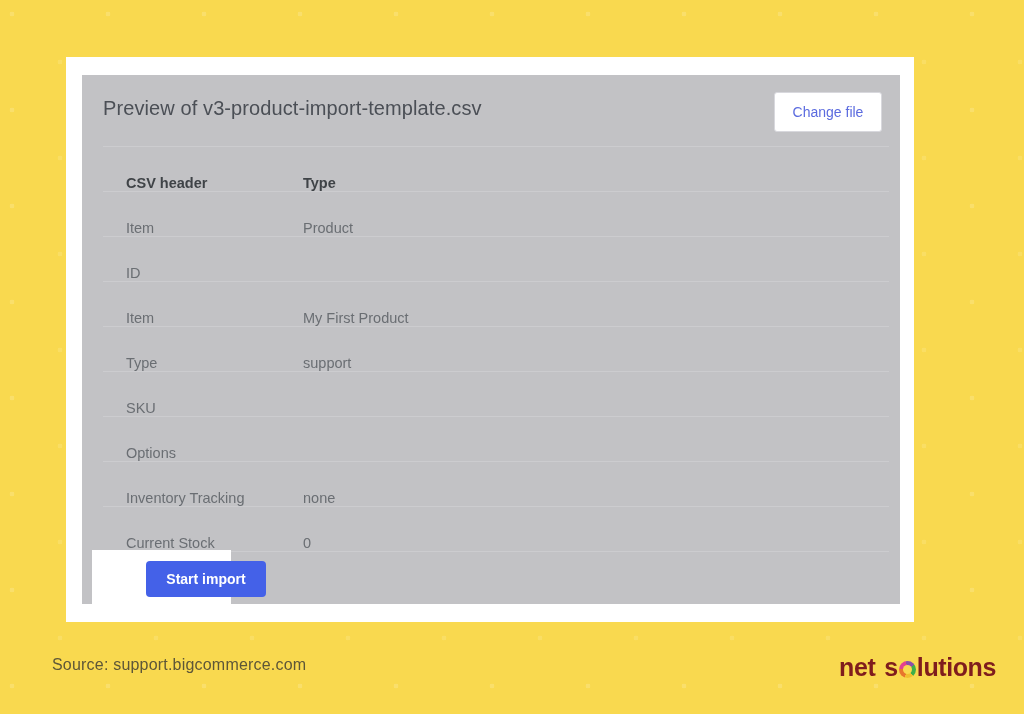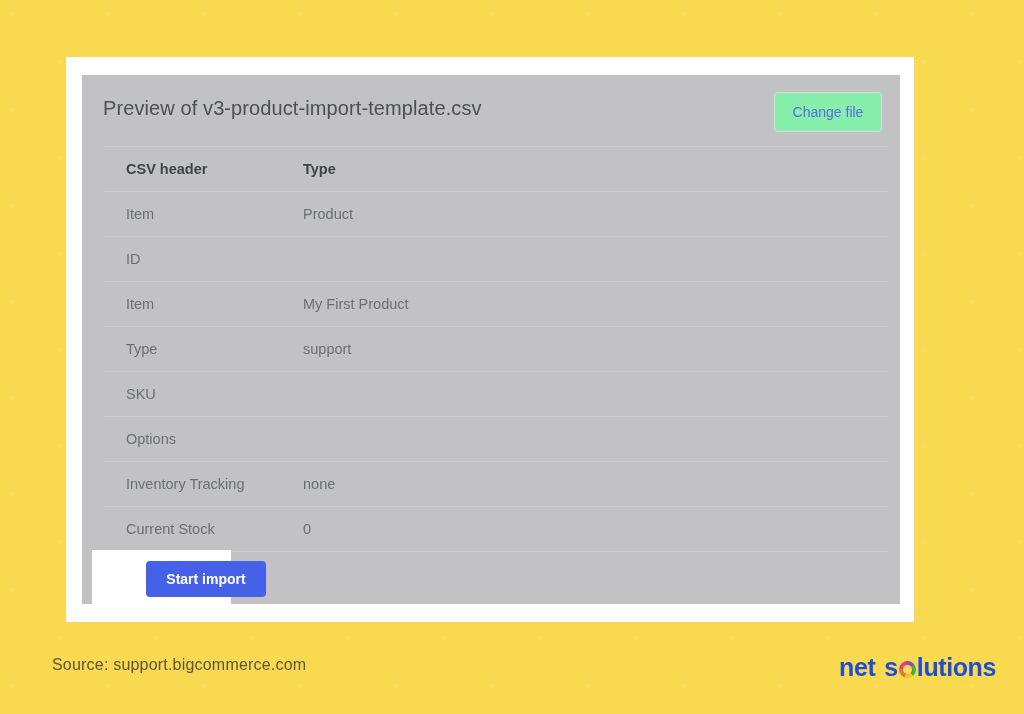--- a/index.html
+++ b/index.html
@@ -65,21 +65,21 @@
     letter-spacing: 0.1px;
     white-space: nowrap;
   }
 
   .change-file-btn {
     position: absolute;
     right: 18px;
     top: 17px;
     width: 108px;
     height: 40px;
-    background: #86efac;
+    background: #ffffff;
     border: 1px solid #d8d8dd;
     border-radius: 3px;
     color: #5b6bdf;
     font-size: 14px;
     line-height: 38px;
     text-align: center;
     cursor: pointer;
     box-sizing: border-box;
   }
 
@@ -89,21 +89,21 @@
     left: 21px;
     top: 71px;
     width: 786px;
   }
 
   .trow {
     position: relative;
     height: 44px;
     border-bottom: 1px solid #cccccf;
     display: flex;
-    align-items: center;
+    align-items: flex-end;
   }
   .trow:first-child {
     border-top: 1px solid #cccccf;
   }
 
   .cell-key {
     width: 200px;
     flex: 0 0 200px;
     font-size: 14.5px;
     color: #6a6e73;
@@ -175,21 +175,21 @@
 
   .logo {
     position: absolute;
     right: 28px;
     top: 652px;
     height: 30px;
     display: flex;
     align-items: center;
     font-size: 25px;
     font-weight: bold;
-    color: #1d4ed8;
+    color: #7f1d1d;
     letter-spacing: -0.4px;
   }
   .logo .logo-net { margin-right: 9px; }
   .logo .logo-s { }
   .logo .logo-ring {
     display: inline-block;
     width: 17px;
     height: 17px;
     border-radius: 50%;
     margin: 0 1px;

